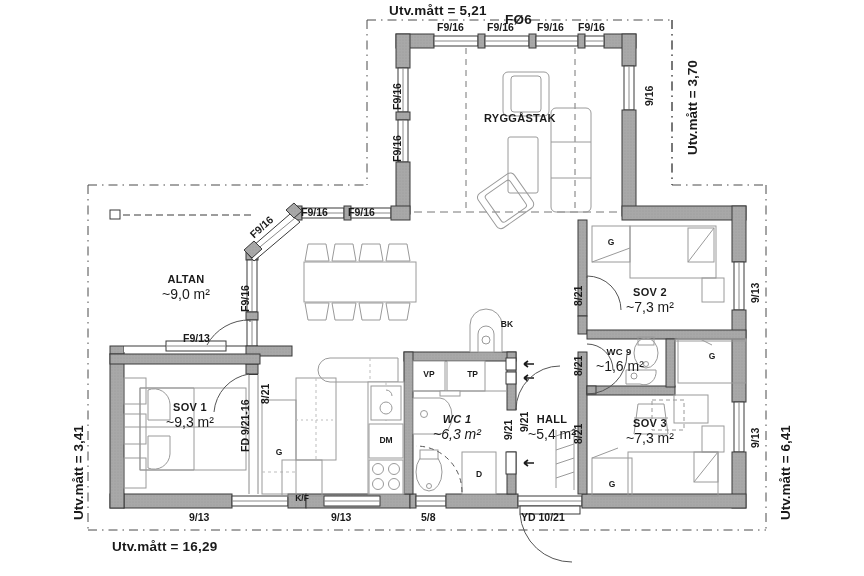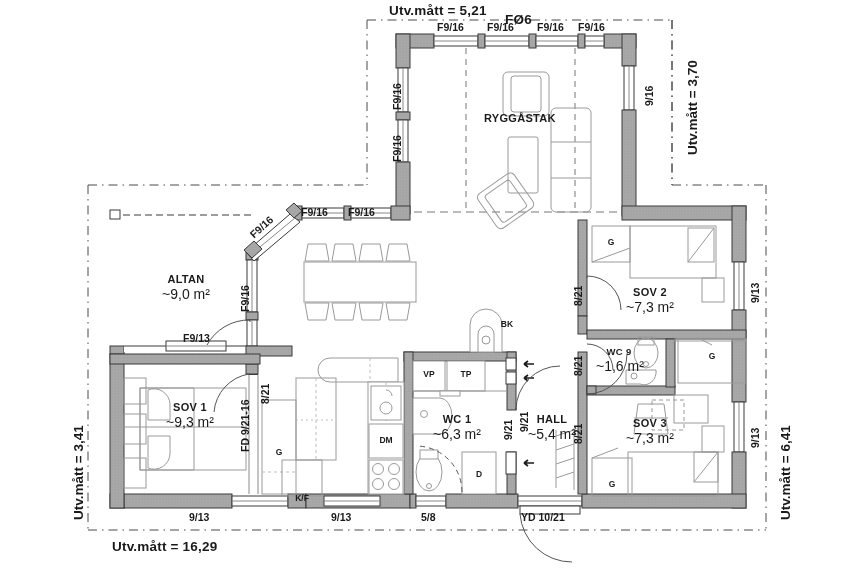--- a/index.html
+++ b/index.html
@@ -471,21 +471,21 @@
   <div class="lbl room" style="left:622px; top:278px; width:56px;margin-top:9px;">
     <span>SOV 2</span>
     <span class="area">~7,3 m²</span>
   </div>
 
   <div class="lbl room" style="left:622px; top:418px; width:56px;">
     <span>SOV 3</span>
     <span class="area">~7,3 m²</span>
   </div>
 
-  <div class="lbl room" style="left:432px; top:414px; width:50px;">
+  <div class="lbl room" style="left:432px; top:414px; width:50px;font-style:italic;">
     <span>WC 1</span>
     <span class="area">~6,3 m²</span>
   </div>
 
   <div class="lbl room" style="left:596px; top:347px; width:46px; font-size:9.5px;">
     <span>WC 9</span>
     <span class="area">~1,6 m²</span>
   </div>
 
   <div class="lbl room" style="left:528px; top:414px; width:48px;">
@@ -493,17 +493,17 @@
     <span class="area">~5,4 m²</span>
   </div>
 
   <div class="lbl tag" style="left:272px; top:448px; width:14px;">G</div>
   <div class="lbl tag" style="left:604px; top:238px; width:14px;">G</div>
   <div class="lbl tag" style="left:705px; top:352px; width:14px;">G</div>
   <div class="lbl tag" style="left:605px; top:480px; width:14px;">G</div>
   <div class="lbl tag" style="left:286px; top:473px; width:32px;margin-top:21px;">K/F</div>
   <div class="lbl tag" style="left:373px; top:436px; width:26px;">DM</div>
   <div class="lbl tag" style="left:418px; top:370px; width:22px;">VP</div>
-  <div class="lbl tag" style="left:454px; top:370px; width:24px;">TP</div>
+  <div class="lbl tag" style="left:454px; top:370px; width:24px;text-align:right;">TP</div>
   <div class="lbl tag" style="left:472px; top:470px; width:14px;">D</div>
   <div class="lbl tag" style="left:499px; top:320px; width:16px;">BK</div>
 
 </div>
 
 </body></html>

